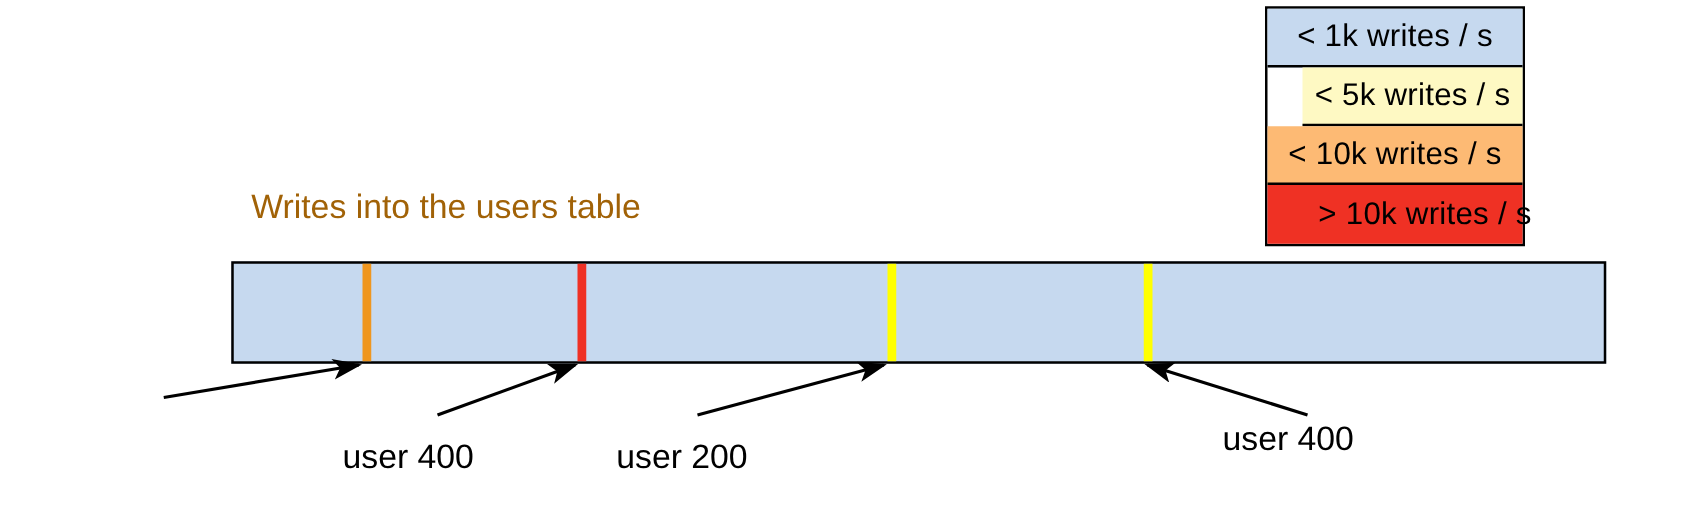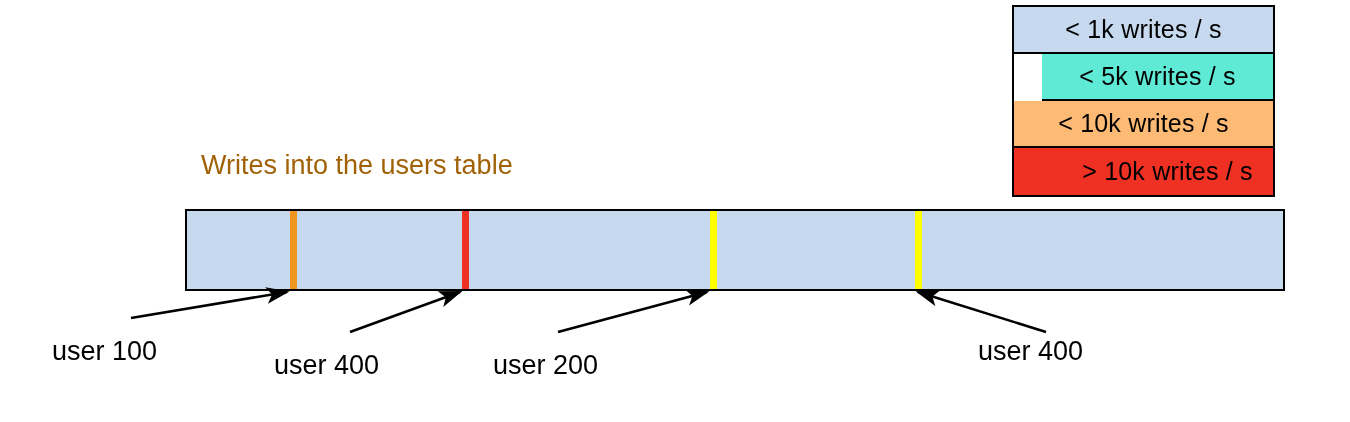--- a/index.html
+++ b/index.html
@@ -14,21 +14,21 @@
     background: #ffffff;
     font-family: "Liberation Sans", sans-serif;
     overflow: hidden;
   }
 
   
   #legend {
     position: absolute;
     left: 1012px;
     top: 5px;
-    width: 263px;
+    width: 208px;
     border: 2px solid #000000;
     box-sizing: border-box;
   }
   .legend-row {
     height: 47px;
     box-sizing: border-box;
     display: flex;
     align-items: center;
     justify-content: center;
     border-bottom: 2px solid #000000;
@@ -87,21 +87,21 @@
 </style>
 </head>
 <body>
 
 <div id="canvas">
 
   <div id="legend">
     <div class="legend-row" style="background:#c6d9ef;">
       <span>&lt; 1k writes / s</span>
     </div>
-    <div class="legend-row" style="background:#5eead4;margin-left:28px;">
+    <div class="legend-row" style="background:#fef9c3;margin-left:28px;">
       <span>&lt; 5k writes / s</span>
     </div>
     <div class="legend-row" style="background:#fdba74;">
       <span>&lt; 10k writes / s</span>
     </div>
     <div class="legend-row" style="background:#ef3124;padding-left:48px;">
       <span>&gt; 10k writes / s</span>
     </div>
   </div>
 
@@ -119,18 +119,17 @@
       <marker id="ah" markerWidth="10" markerHeight="10" refX="8" refY="3.2" orient="auto" markerUnits="strokeWidth">
         <path d="M0,0 L9,3.2 L0,6.4 L2.2,3.2 z" fill="#000000"></path>
       </marker>
     </defs>
     <line x1="131" y1="318" x2="287" y2="292" stroke="#000000" stroke-width="2.6" marker-end="url(#ah)"></line>
     <line x1="350" y1="332" x2="460" y2="292" stroke="#000000" stroke-width="2.6" marker-end="url(#ah)"></line>
     <line x1="558" y1="332" x2="707" y2="292" stroke="#000000" stroke-width="2.6" marker-end="url(#ah)"></line>
     <line x1="1046" y1="332" x2="918" y2="292" stroke="#000000" stroke-width="2.6" marker-end="url(#ah)"></line>
   </svg>
 
-  <div class="user-label" style="left:52px;  top:336px;">user 100</div>
   <div class="user-label" style="left:274px; top:350px;">user 400</div>
   <div class="user-label" style="left:493px; top:350px;">user 200</div>
   <div class="user-label" style="left:968px; top:336px;margin-left:10px;">user 400</div>
 
 </div>
 
 </body></html>

